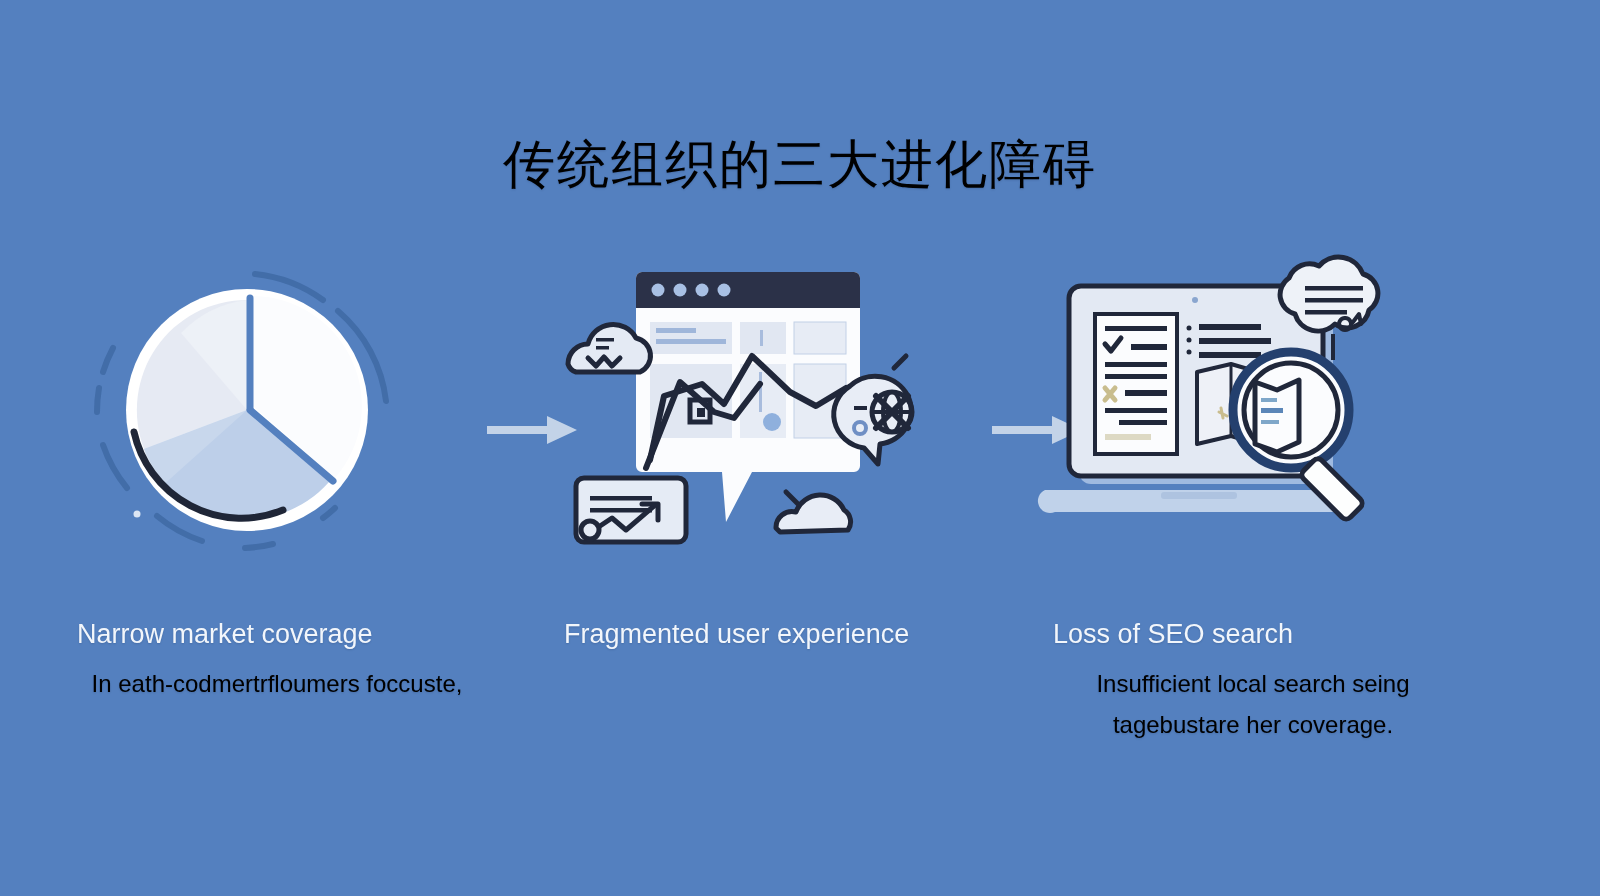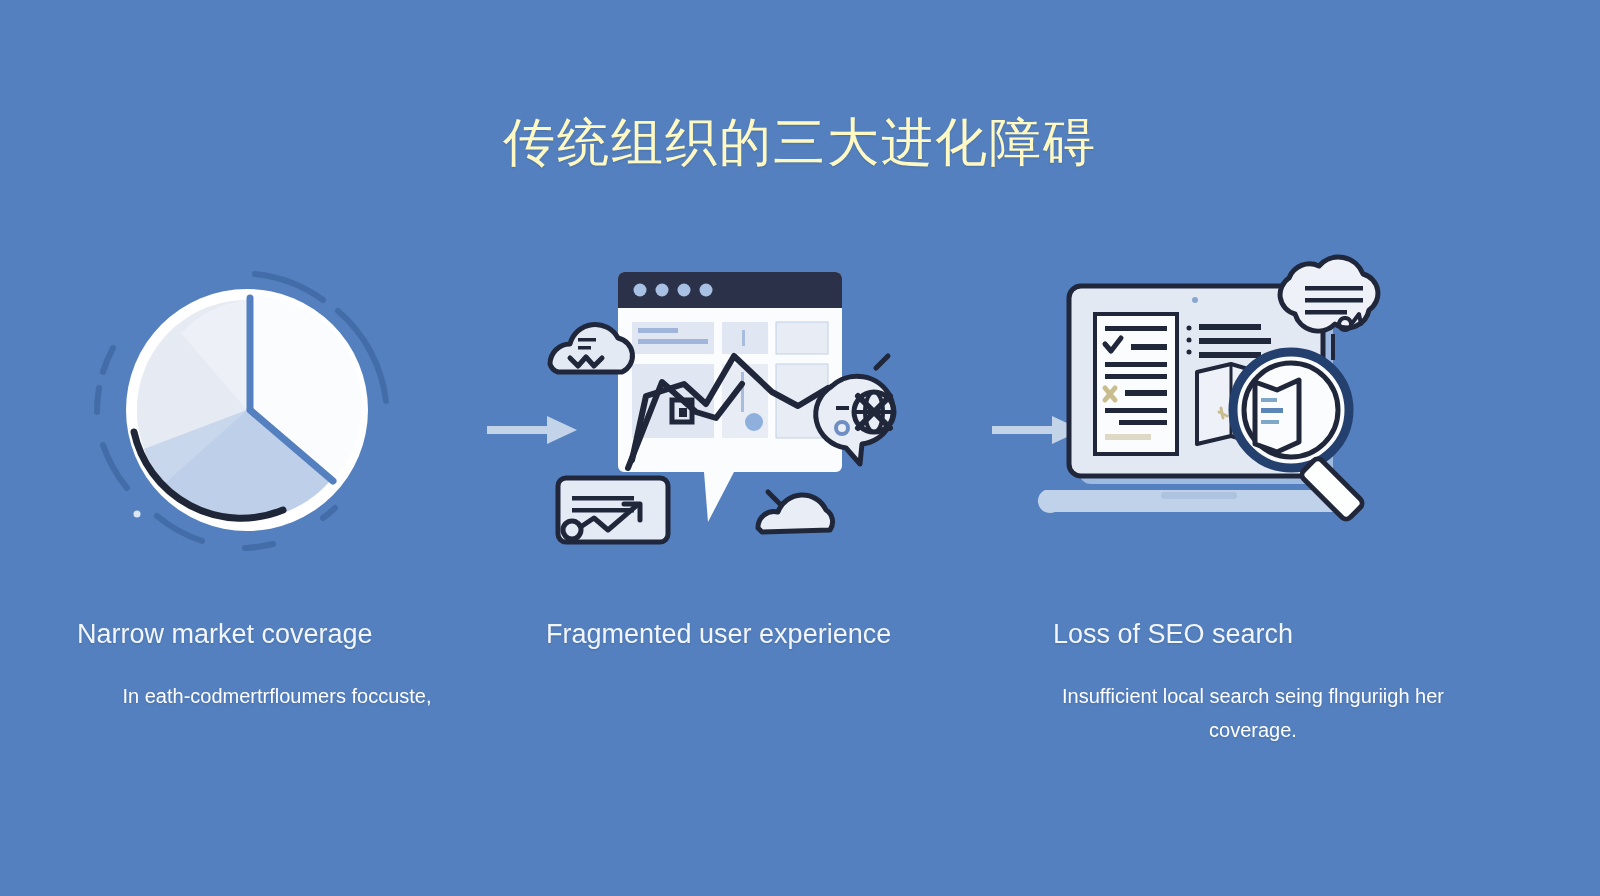--- a/index.html
+++ b/index.html
@@ -11,63 +11,63 @@
   }
   #slide {
     position: relative;
     width: 1600px; height: 896px;
     background: #5480bf;
   }
 
   
   #title {
     position: absolute;
-    top: 114px; left: 0; width: 1600px;
+    top: 136px; left: 0; width: 1600px;
     text-align: center;
     font-size: 52px;
     font-weight: 400;
     letter-spacing: 2px;
-    color: #fef9c3;
+    color: #000000;
     text-shadow: 0 1px 2px rgba(20,40,80,.18);
     line-height: 1.1;
   }
 
   
   .col {
     position: absolute;
     top: 260px;
     width: 420px;
     display: flex;
     flex-direction: column;
     align-items: flex-start;
   }
   #col0 { left: 77px; }
-  #col1 { left: 546px; }
+  #col1 { left: 564px; }
   #col2 { left: 1053px; }
 
   .art {
     width: 340px; height: 300px;
     position: relative;
     display: flex; align-items: center; justify-content: center;
   }
   .art svg { display: block; overflow: visible; }
 
   .cap-title {
     margin-top: 58px;
     font-size: 27px;
     color: #f2f6fb;
     text-shadow: 0 1px 2px rgba(20,40,80,.20);
     text-align: center;
     white-space: nowrap;
     line-height: 1.2;
   }
   .cap-sub {
-    margin-top: 30px;
-    font-size: 20px;
-    color: #ffffff;
+    margin-top: 14px;
+    font-size: 24px;
+    color: #000000;
     text-shadow: 0 1px 2px rgba(20,40,80,.18);
     text-align: center;
     line-height: 1.68;
     width: 400px;
   }
 
   
   .arrow {
     position: absolute;
     top: 412px;
@@ -269,16 +269,16 @@
                    a 22 22 0 0 1 -34 14 a 24 24 0 0 1 -40 -10 a 20 20 0 0 1 -6 -36 Z" fill="#eef2f8" stroke="#20273a" stroke-width="5" stroke-linejoin="round"></path>
           <rect x="262" y="26" width="58" height="4.5" fill="#20273a"></rect>
           <rect x="262" y="38" width="58" height="4.5" fill="#20273a"></rect>
           <rect x="262" y="50" width="42" height="4.5" fill="#20273a"></rect>
           <path d="M 302 58 a 6 6 0 1 0 0.1 0 M 310 62 l 6 -8 l 2 10" fill="none" stroke="#20273a" stroke-width="4" stroke-linecap="round" stroke-linejoin="round"></path>
           <line x1="290" y1="74" x2="290" y2="100" stroke="#20273a" stroke-width="4"></line>
         </g>
       </svg>
     </div>
     <div class="cap-title">Loss of SEO search</div>
-    <div class="cap-sub">Insufficient local search seing flnguriigh her coverage.</div>
+    <div class="cap-sub">Insufficient local search seing tagebustare her coverage.</div>
   </div>
 
 </div>
 
 </body></html>

